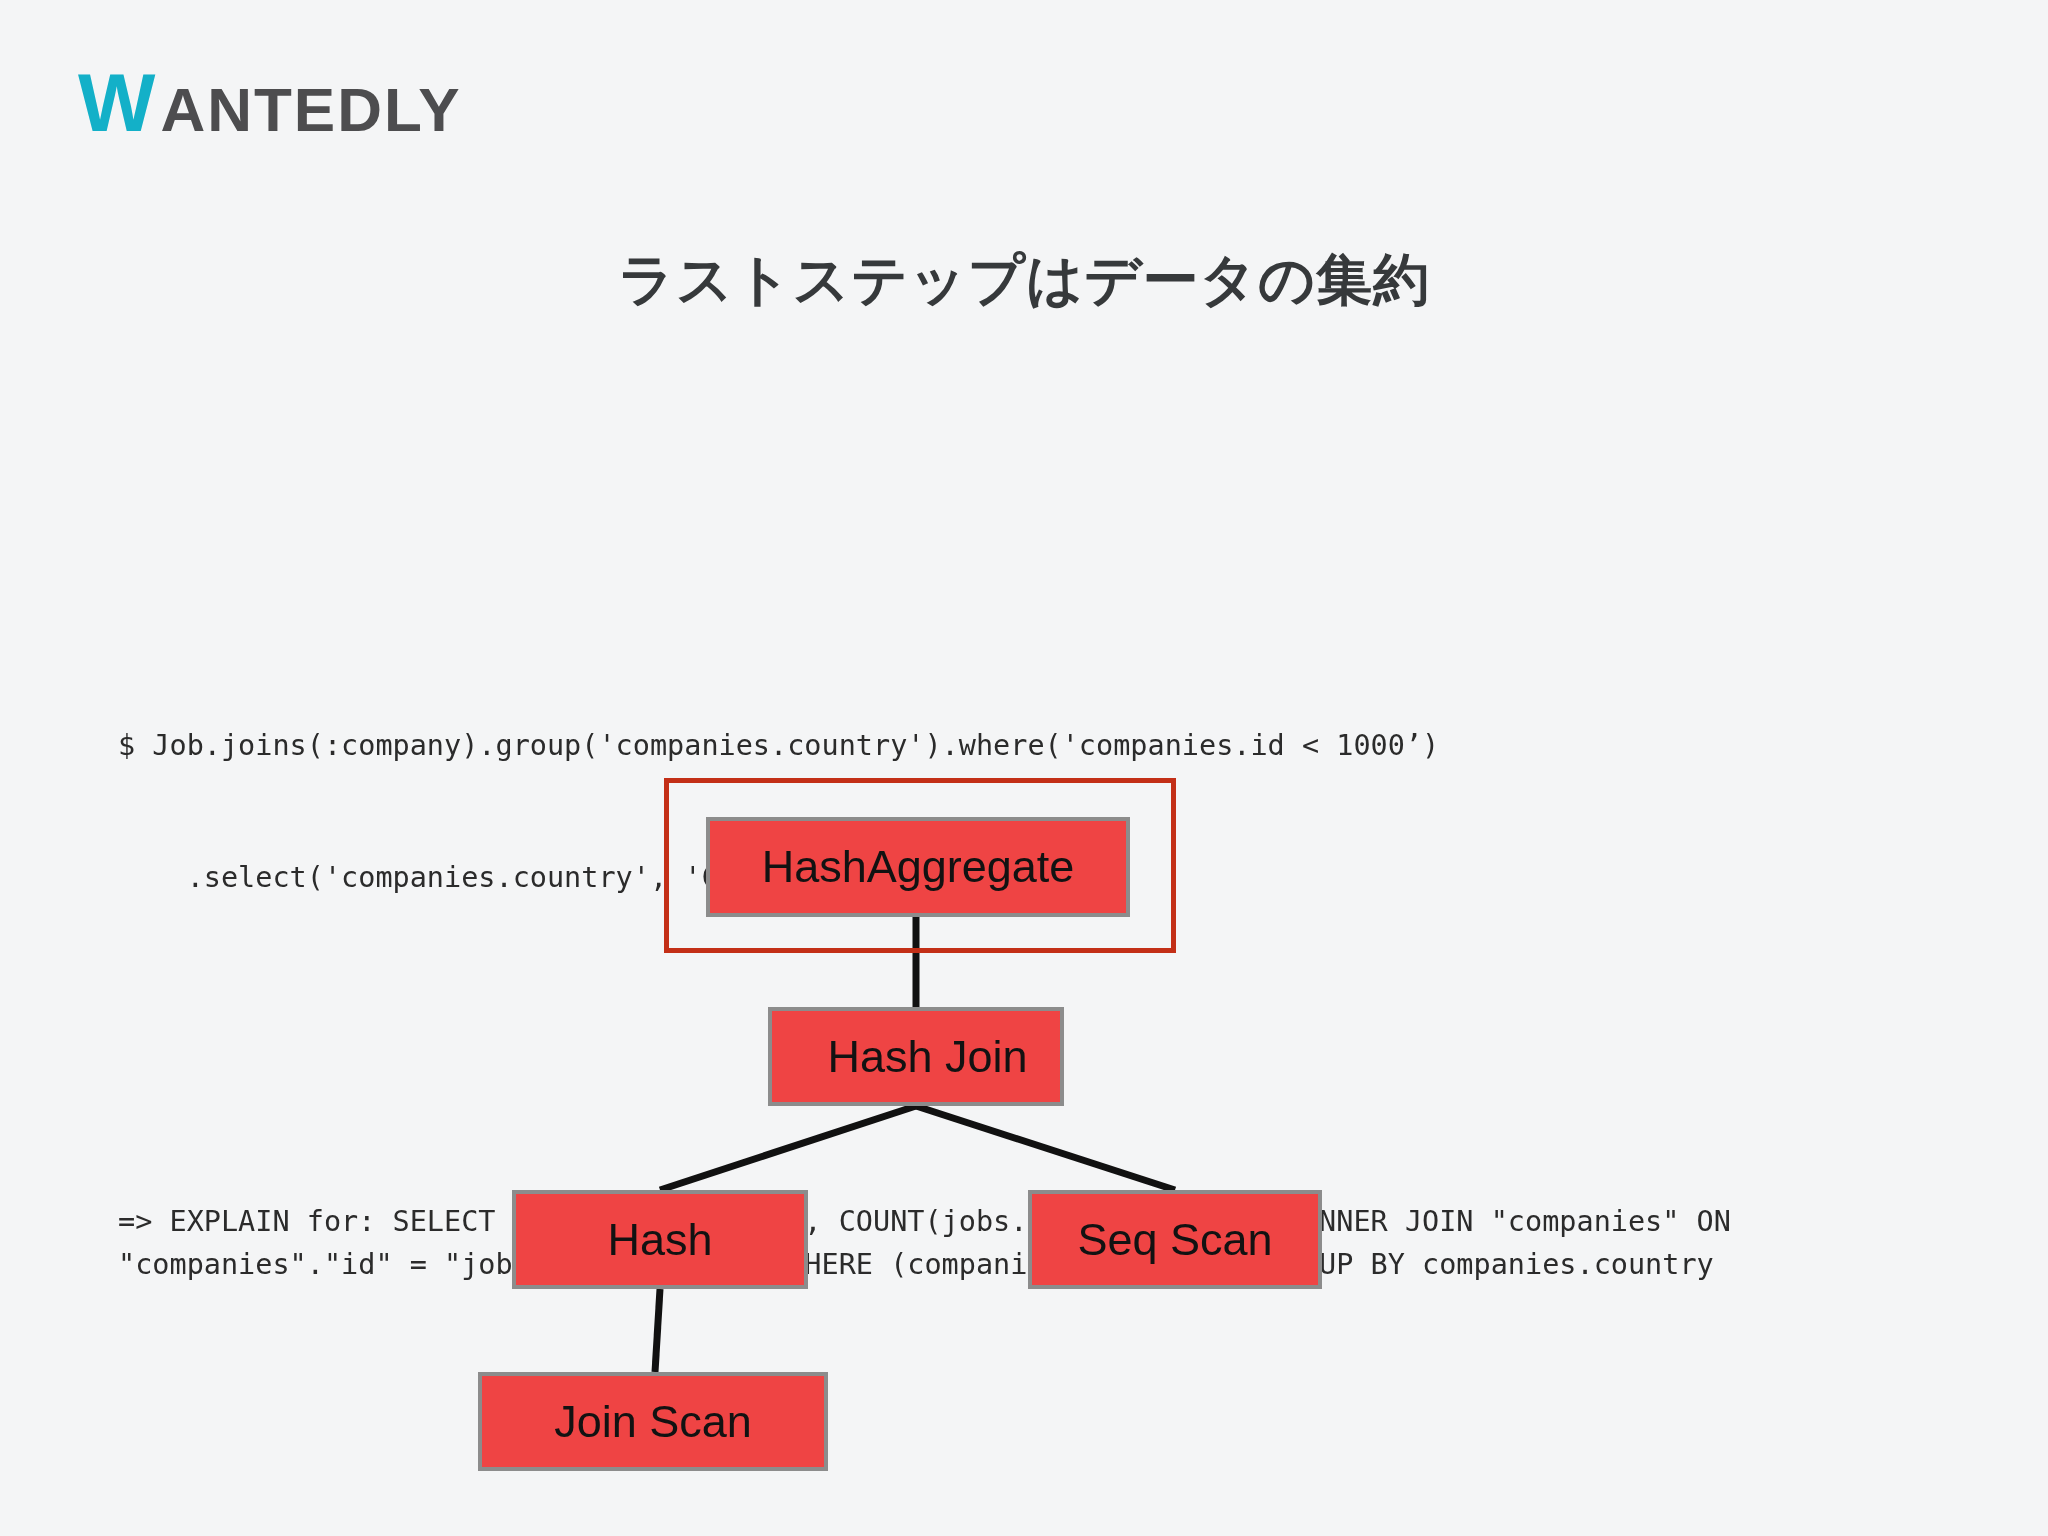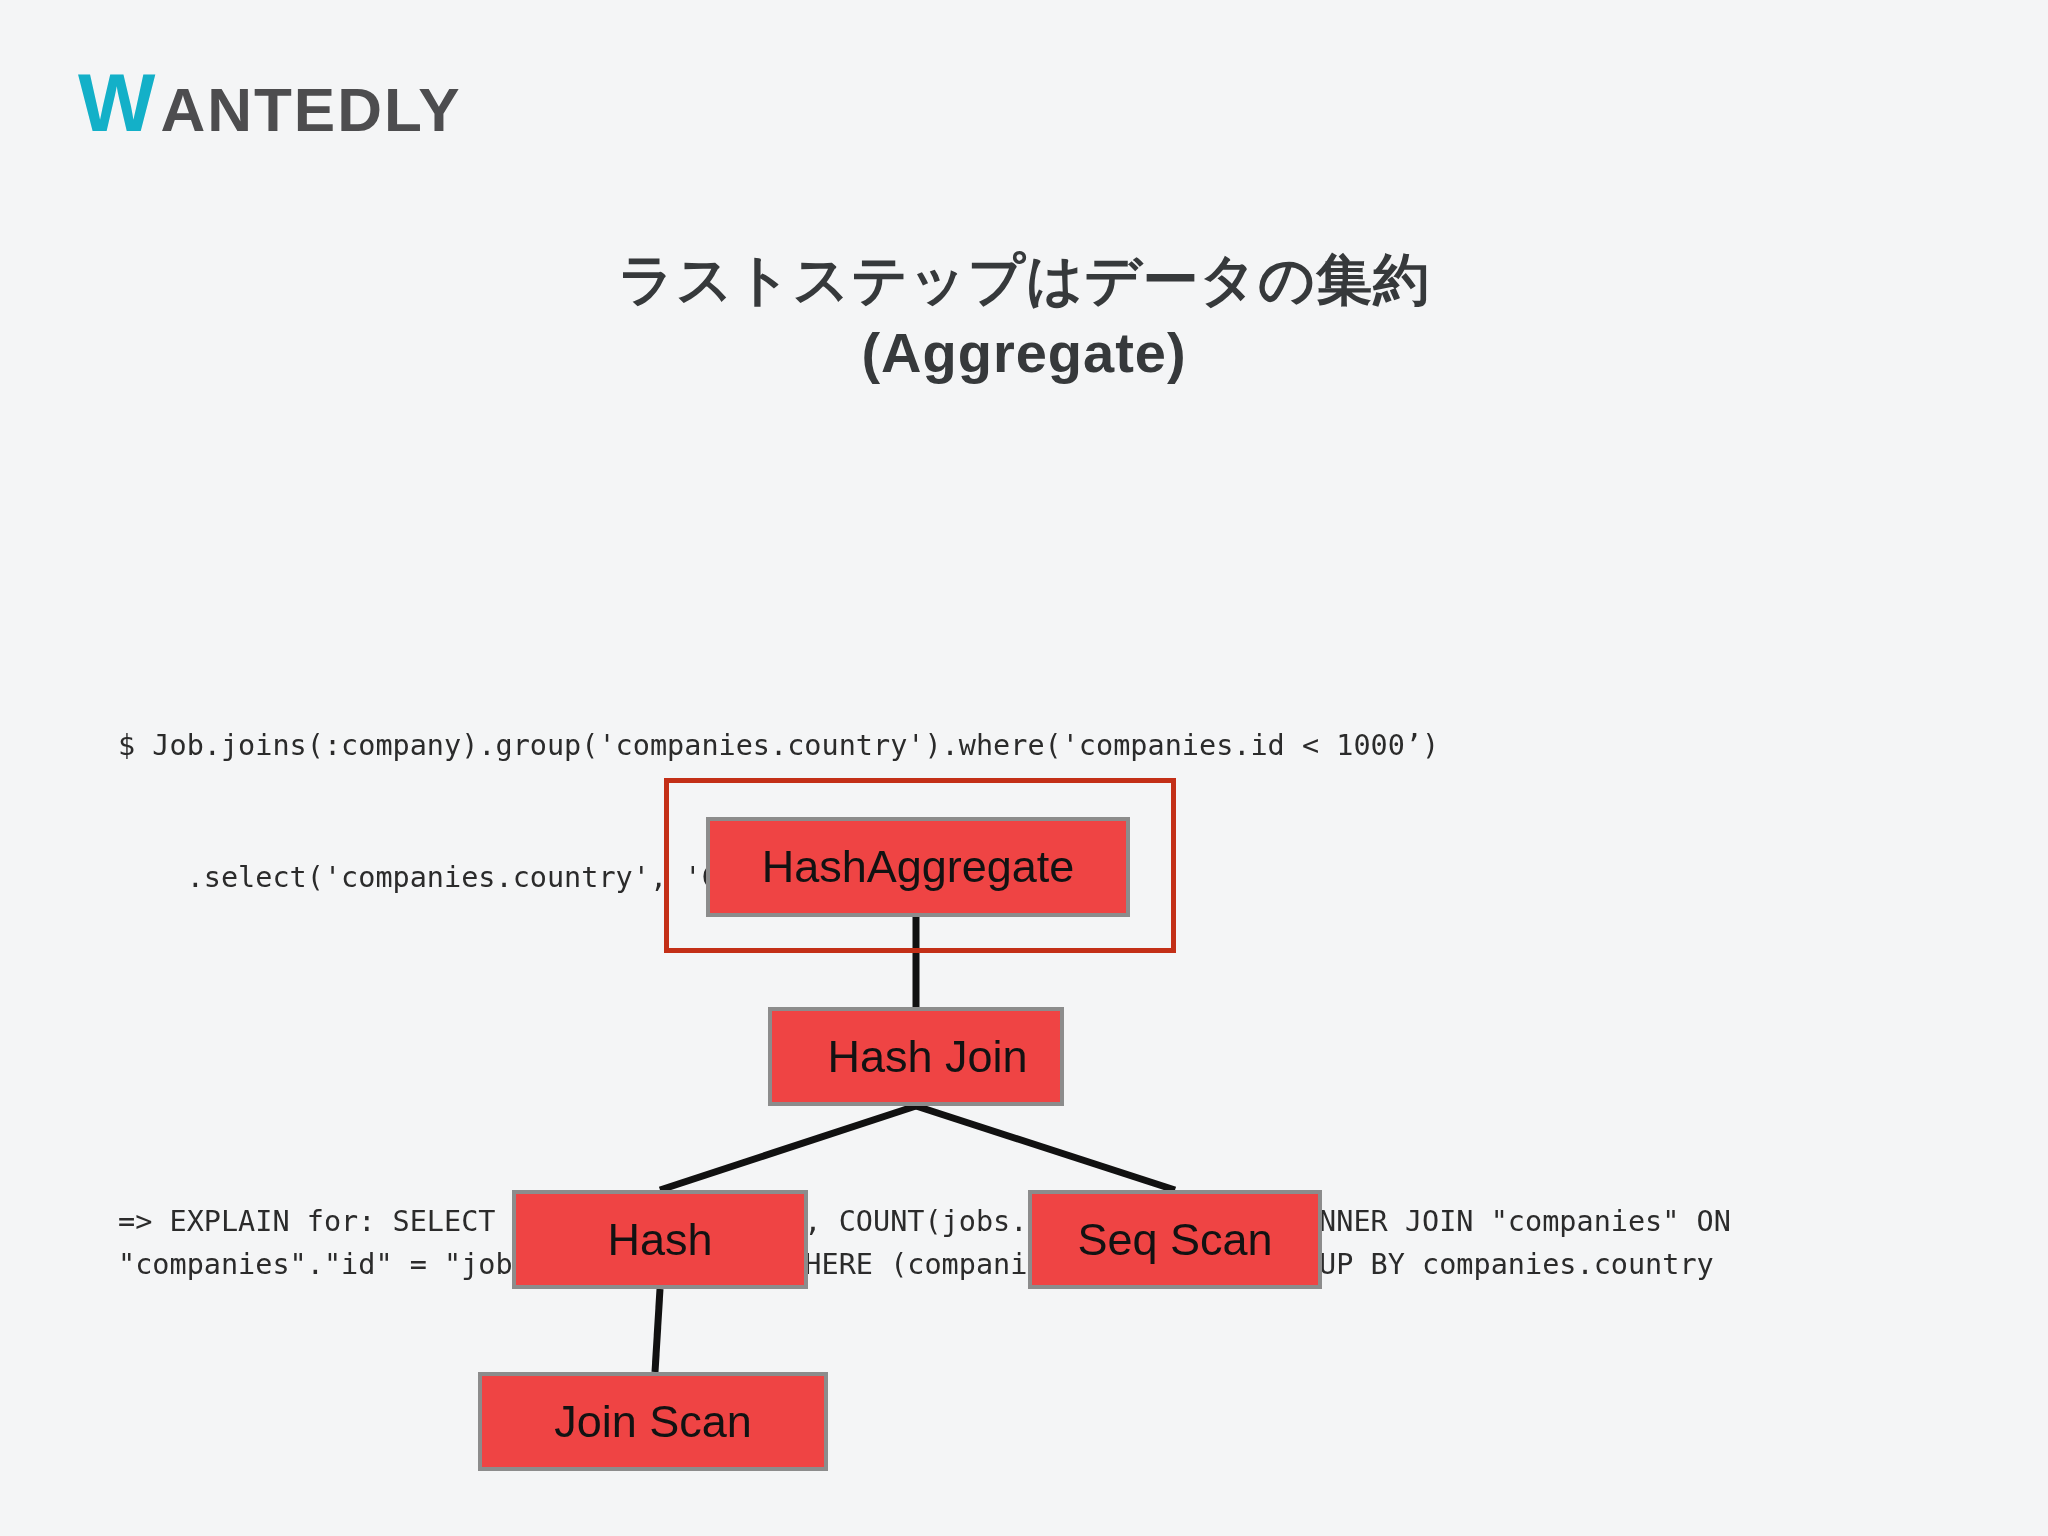--- a/index.html
+++ b/index.html
@@ -124,21 +124,20 @@
 </head>
 <body>
 
 <div class="logo">
   <span class="logo-w">W</span>
   <span class="logo-rest">ANTEDLY</span>
 </div>
 
 <h1 class="title">
   <span class="title-line">ラストステップはデータの集約</span>
-  <span class="title-line">(Aggregate)</span>
 </h1>
 
 <div class="code-area">
   <span class="code-block">
     <span class="code-line">$ Job.joins(:company).group('companies.country').where('companies.id &lt; 1000’)</span>
     <span class="code-line">    .select('companies.country', 'COUNT(jobs.id)').explain</span>
   </span>
   <span class="code-gap"></span>
   <span class="out-para">=&gt; EXPLAIN for: SELECT companies.country, COUNT(jobs.id) FROM "jobs" INNER JOIN "companies" ON "companies"."id" = "jobs"."company_id" WHERE (companies.id &lt; 1000) GROUP BY companies.country</span>
 </div>

